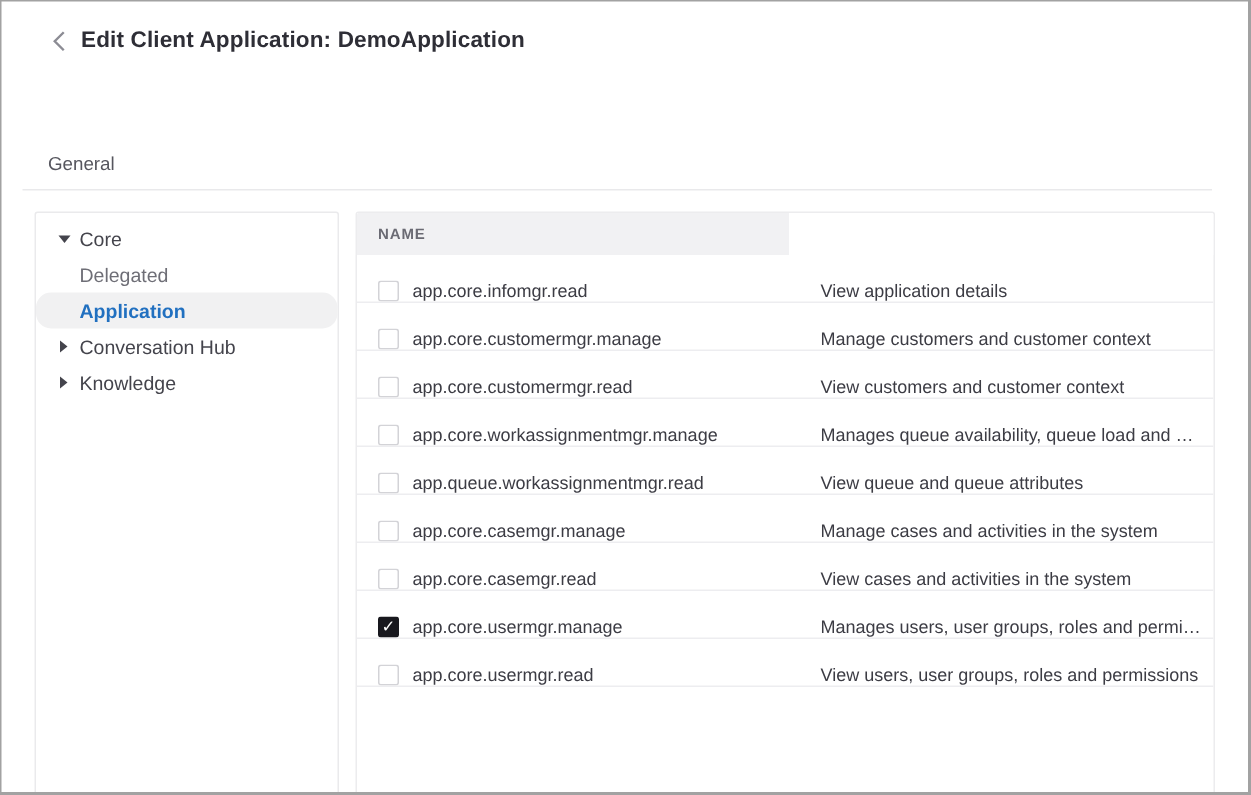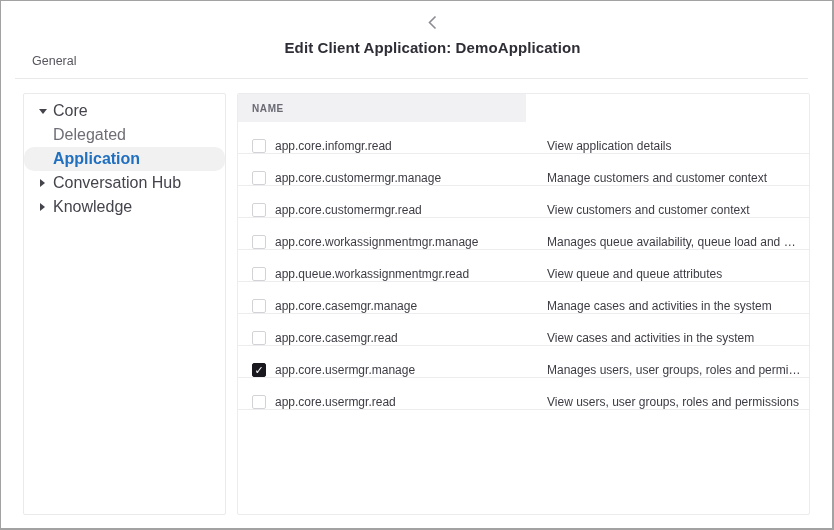--- a/index.html
+++ b/index.html
@@ -15,25 +15,24 @@
     background: #fff;
     border: 1px solid #a2a2a2;
     border-right-width: 2px;
     border-bottom-width: 2px;
     overflow: hidden;
     position: relative;
   }
   
   .page-header {
     display: flex;
-    align-items: center;
+    align-items: flex-end;
     gap: 9px;
     padding: 14px 0 0 32px;
     height: 34px;
-    flex-direction: column;
   }
   .back-btn {
     width: 12px; height: 16px;
     display: flex; align-items: center; justify-content: center;
     cursor: pointer;
   }
   .page-title {
     font-size: 15px;
     font-weight: bold;
     color: #2e2e36;
@@ -44,20 +43,21 @@
     display: flex;
     margin: 11px 24px 0 14px;
     border-bottom: 1px solid #e9e9eb;
   }
   .tab {
     padding: 8px 17px 10px 17px;
     font-size: 12.5px;
     color: #56565e;
     cursor: pointer;
     position: relative;
+    margin-top: 48px;
   }
   .tab.active {
     color: #2e2e36;
     font-weight: bold;
   }
   .tab.active::after {
     content: "";
     position: absolute;
     left: 0; right: 0; bottom: -1px;
     height: 3px;
@@ -76,21 +76,21 @@
     border: 1px solid #eaeaec;
     border-radius: 2px;
     padding-top: 5px;
     background: #fff;
     flex-shrink: 0;
   }
   .tree-item {
     height: 24px;
     display: flex;
     align-items: center;
-    font-size: 16px;
+    font-size: 13px;
     color: #44444c;
     cursor: pointer;
     text-align: right;
   }
   .tree-item .toggle {
     width: 9px;
     margin-left: 14px;
     margin-right: 6px;
     display: flex;
     align-items: center;

